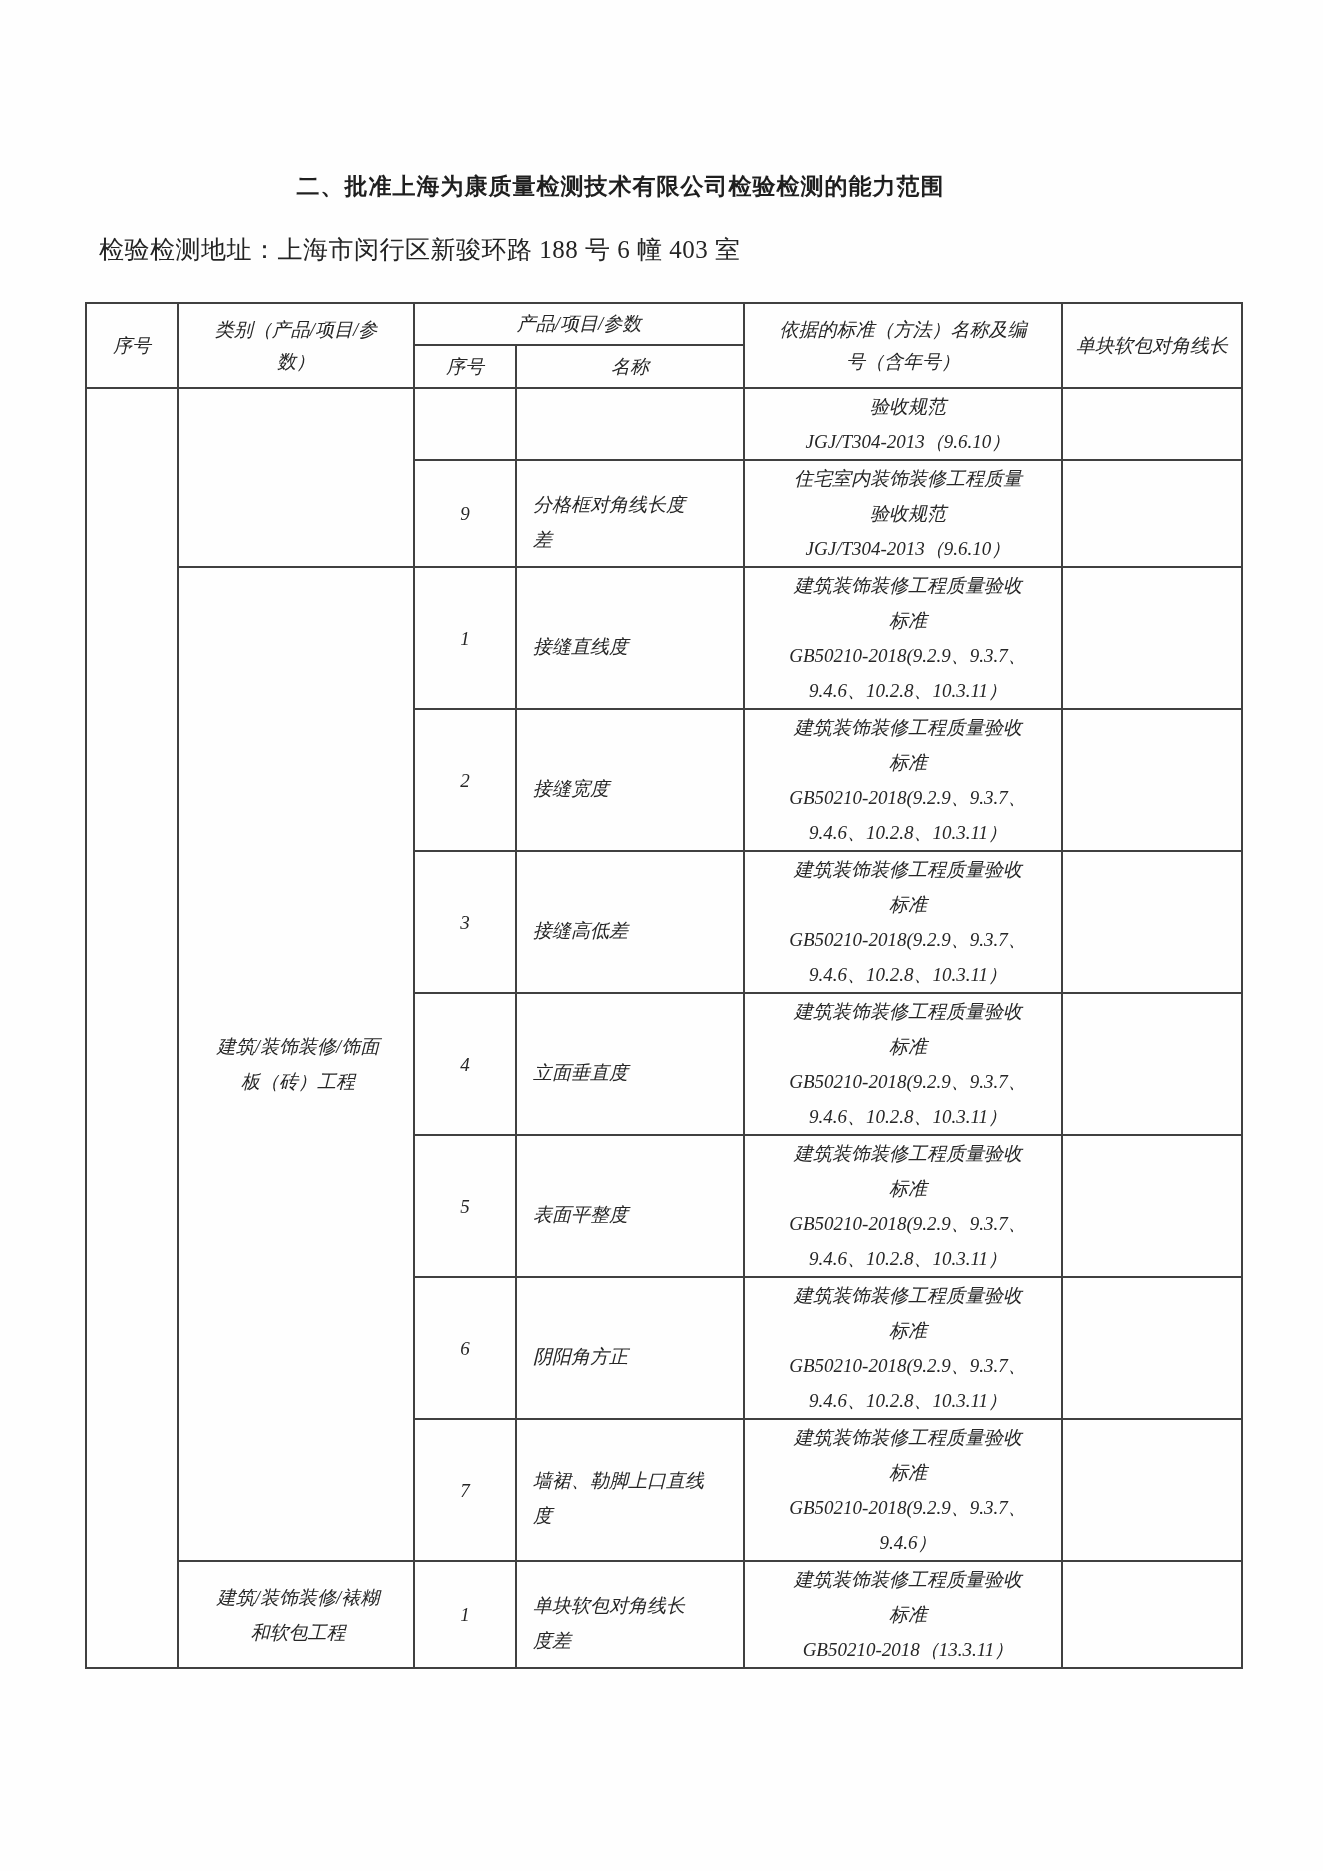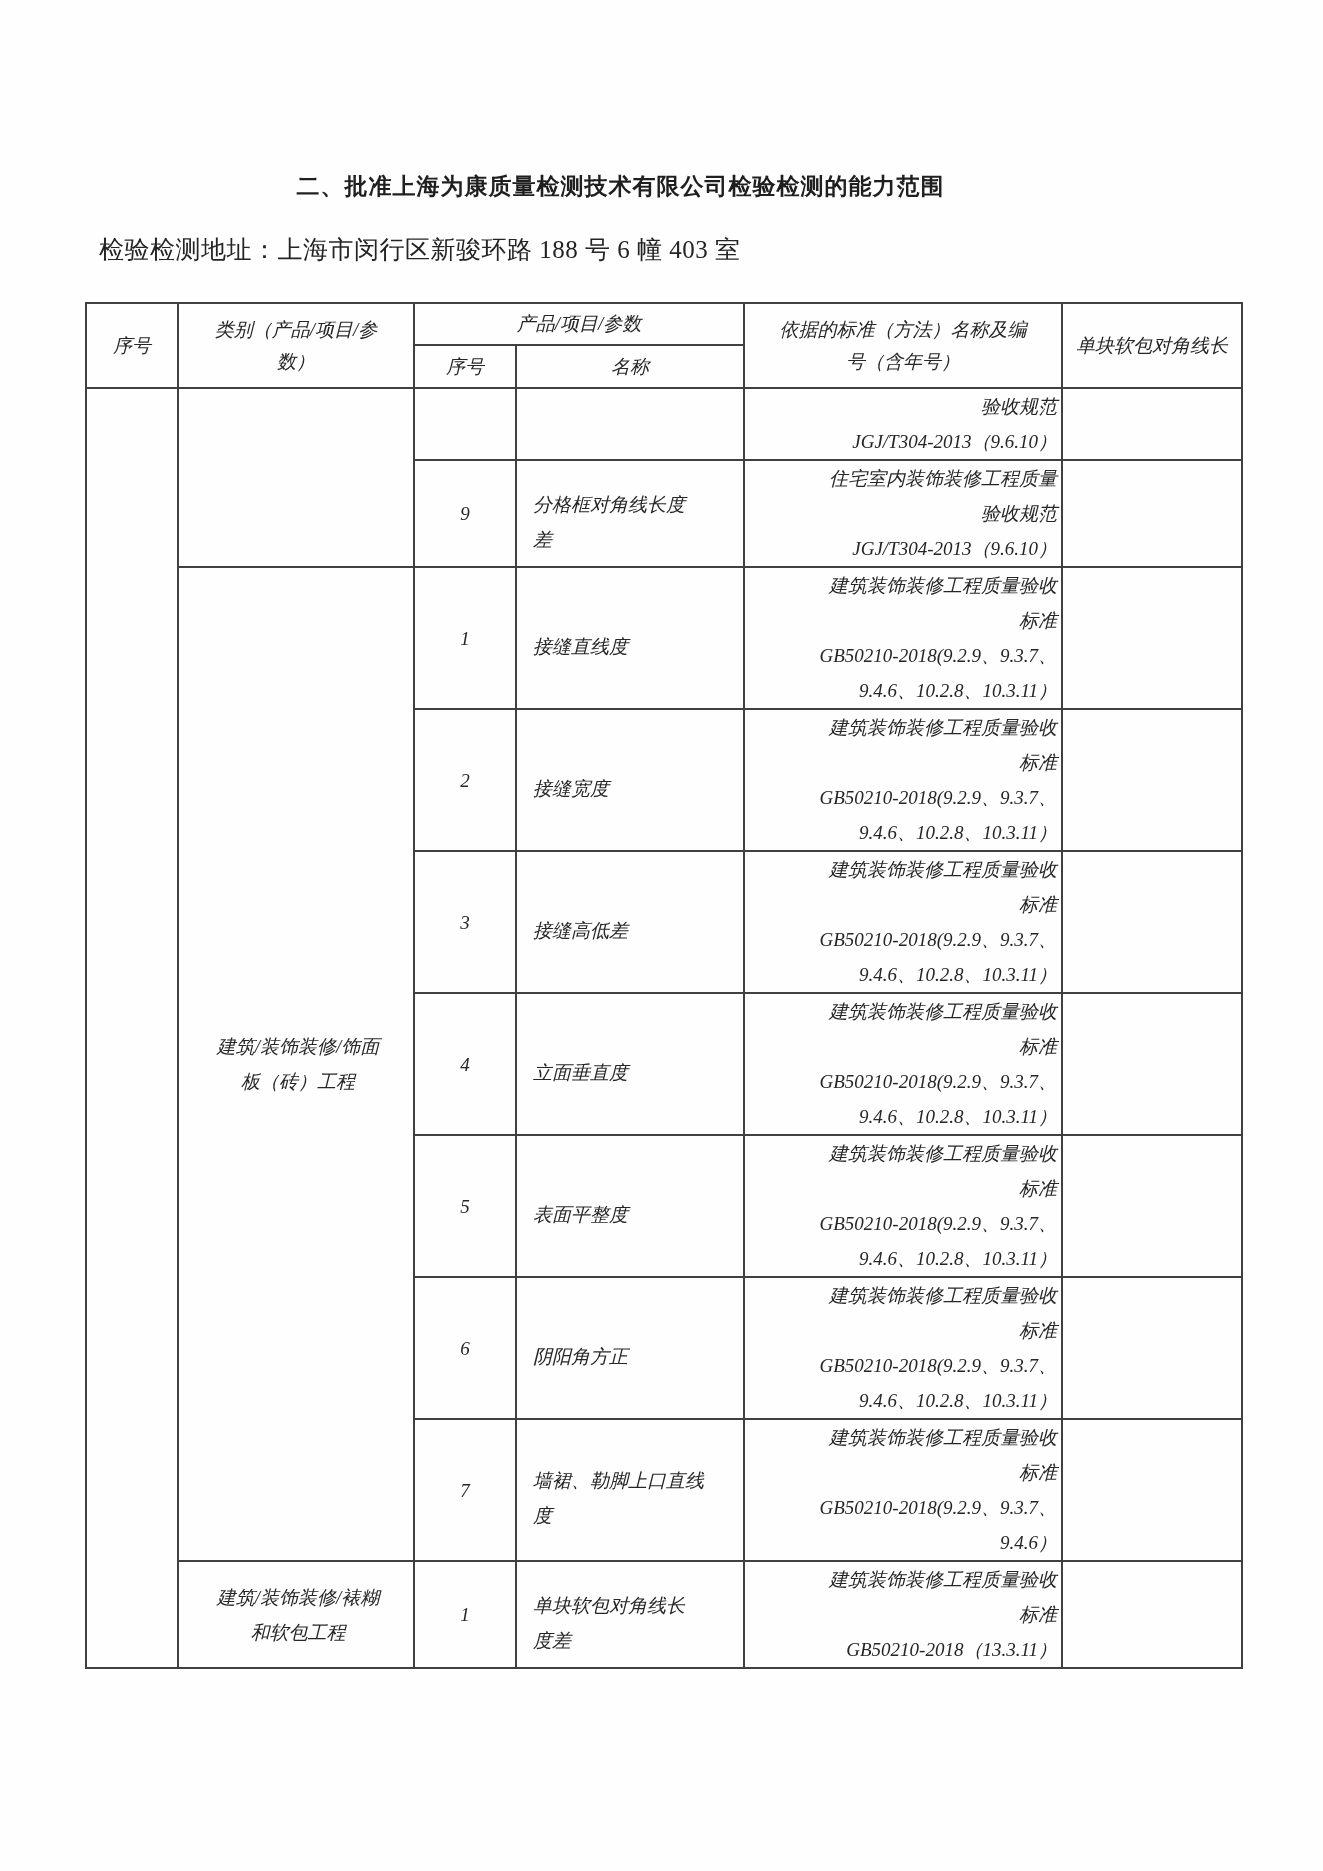--- a/index.html
+++ b/index.html
@@ -78,21 +78,21 @@
   .cap-table thead th {
     text-align: center;
     line-height: 32px;
   }
   tr.hdr-1 { height: 42px; }
   tr.hdr-2 { height: 43px; }
   td.c-serial   { text-align: center; }
   td.c-category { text-align: center; padding: 0 8px 0 12px; }
   td.c-num      { text-align: center; }
   td.c-name     { text-align: left; padding: 16px 8px 0 16px; }
-  td.c-standard { text-align: right; padding: 0 4px 0 14px; }
+  td.c-standard { text-align: center; padding: 0 4px 0 14px; }
   td.c-limit    { text-align: center; }
 </style>
 </head>
 <body>
 
 <div class="page">
   <div class="content">
 
     <h1 class="doc-title">二、批准上海为康质量检测技术有限公司检验检测的能力范围</h1>
 

